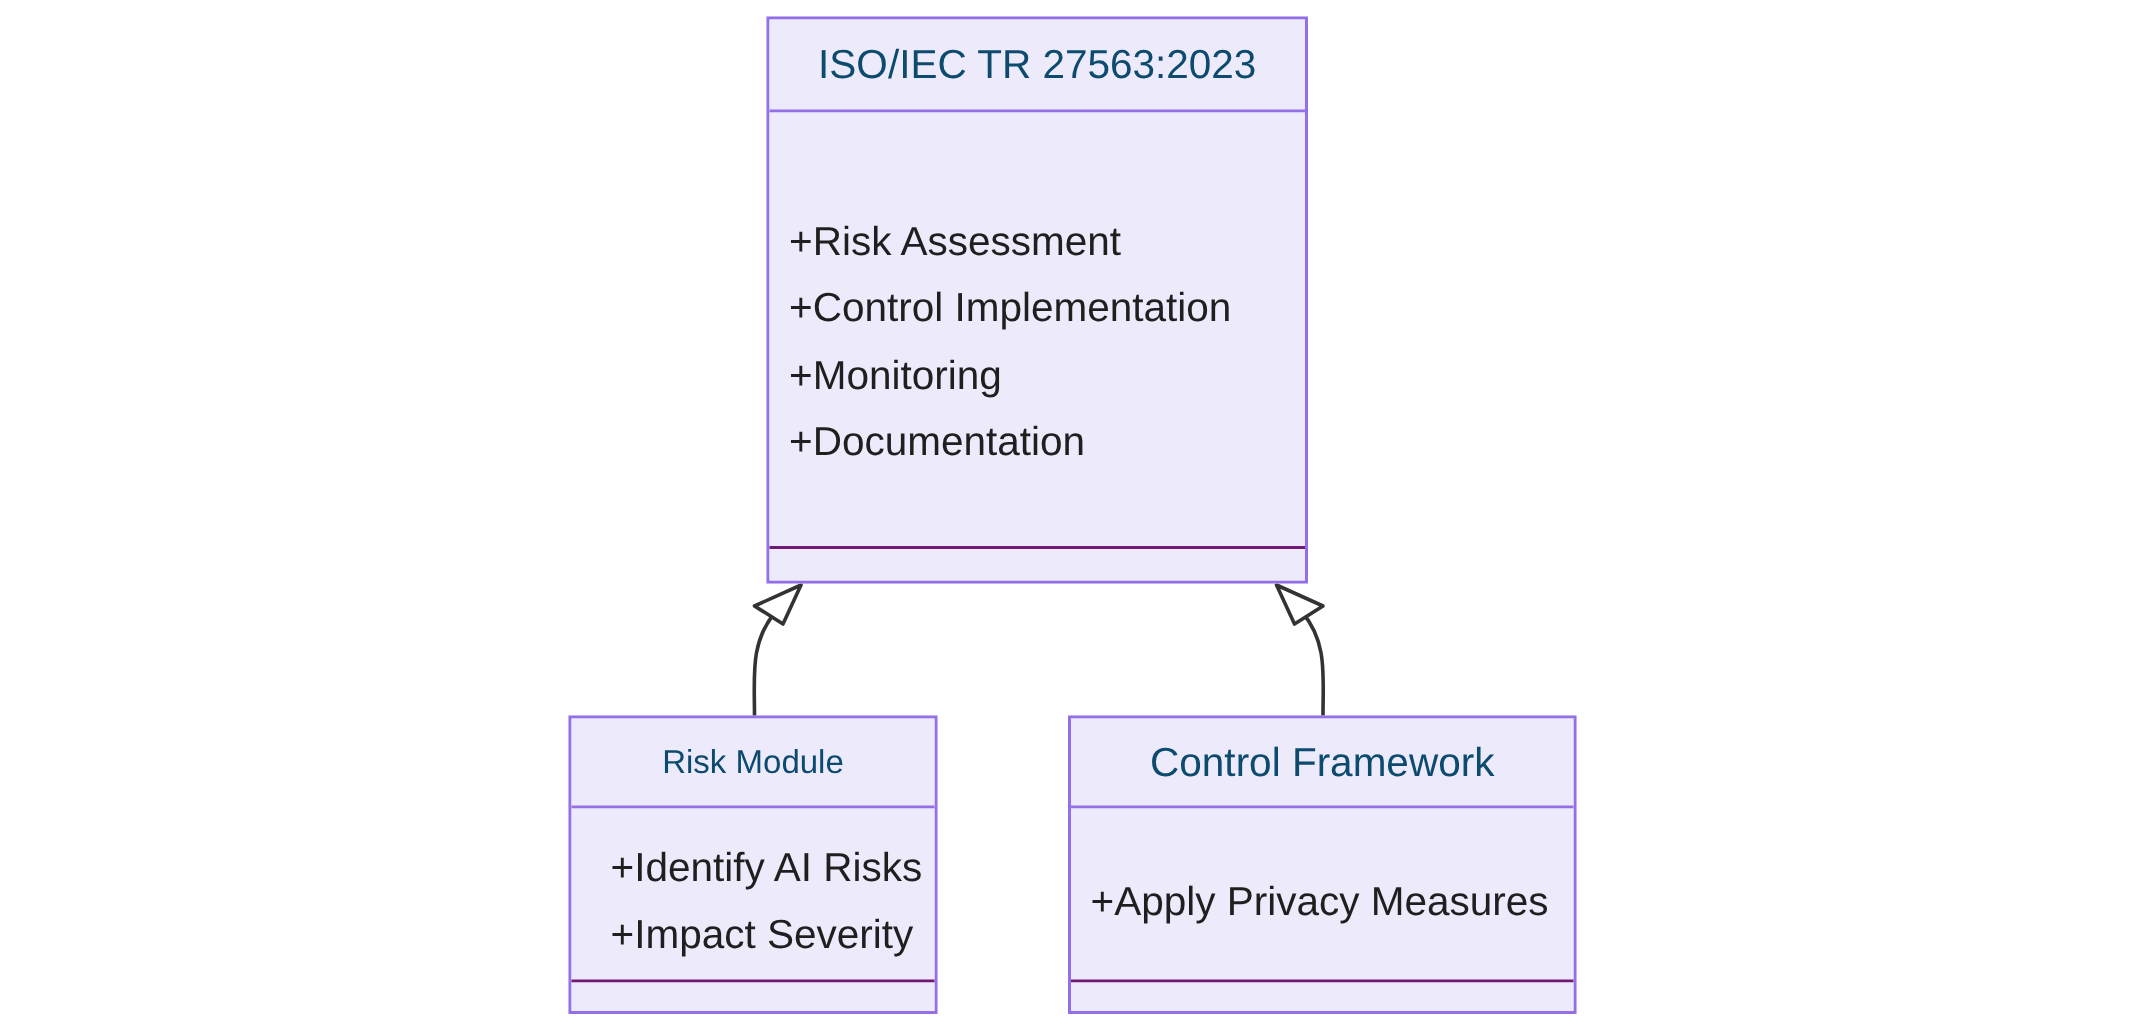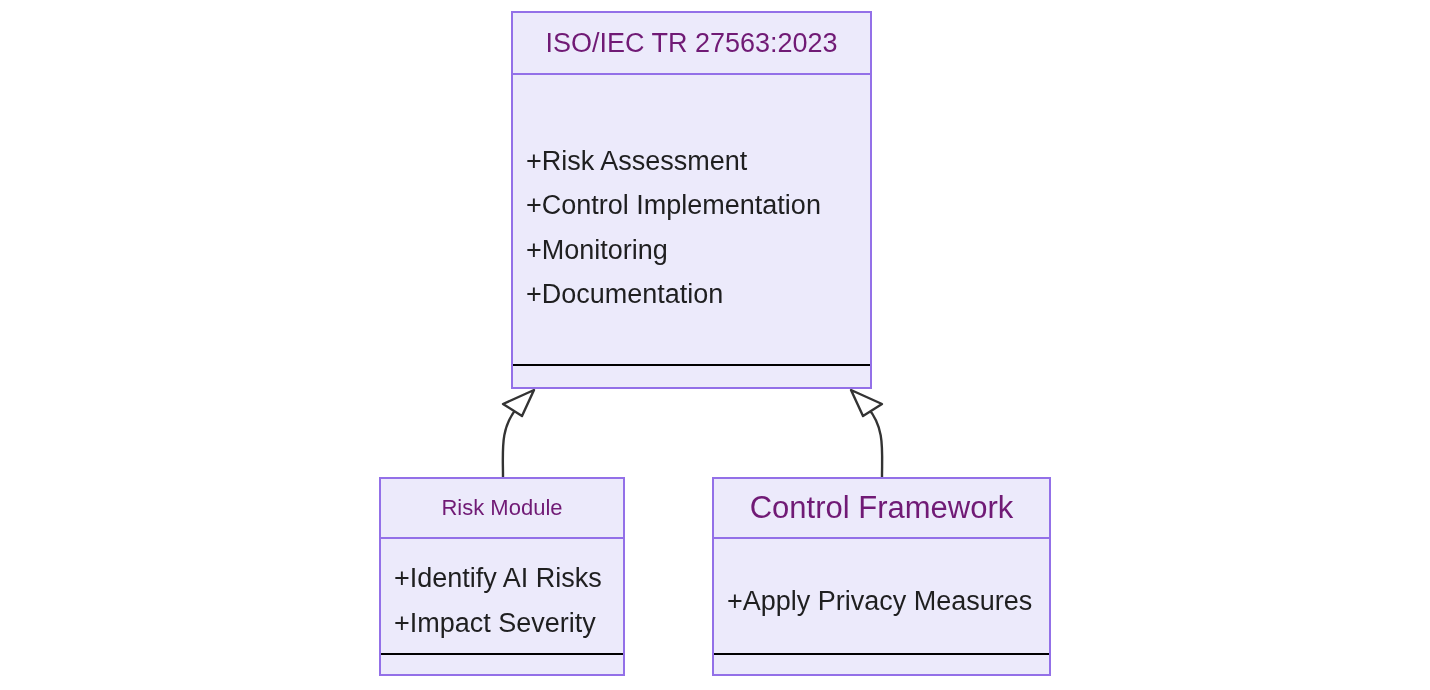--- a/index.html
+++ b/index.html
@@ -35,27 +35,27 @@
     display: flex;
     flex-direction: column;
   }
   .class-header {
     box-sizing: border-box;
     background: #ECEAFB;
     border-bottom: 2px solid #9370E8;
     display: flex;
     align-items: center;
     justify-content: center;
-    color: #701a75;
+    color: #0c4a6e;
     white-space: nowrap;
   }
   .class-body {
     box-sizing: border-box;
     background: #ECEAFB;
-    border-bottom: 2px solid #000000;
+    border-bottom: 2px solid #701a75;
     display: flex;
     flex-direction: column;
     justify-content: center;
   }
   .class-footer {
     box-sizing: border-box;
     background: #ECEAFB;
     flex: 1 1 auto;
   }
   .member-row {
@@ -92,40 +92,40 @@
     top: 477px;
     width: 246px;
     height: 199px;
   }
   #class-risk-module .class-header {
     height: 60px;
     font-size: 22px;
   }
   #class-risk-module .class-body {
     height: 116px;
-    padding: 10px 0 0 13px;
+    padding: 10px 0 0 26px;
   }
   #class-risk-module .member-row {
     font-size: 27px;
     line-height: 45px;
   }
   #class-risk-module .class-footer {
     height: 19px;
   }
 
   
   #class-control-framework {
     left: 712px;
     top: 477px;
     width: 339px;
     height: 199px;
   }
   #class-control-framework .class-header {
     height: 60px;
-    font-size: 31px;
+    font-size: 27px;
   }
   #class-control-framework .class-body {
     height: 116px;
     padding: 10px 0 0 13px;
     justify-content: center;
   }
   #class-control-framework .member-row {
     font-size: 27px;
     line-height: 45px;
   }

